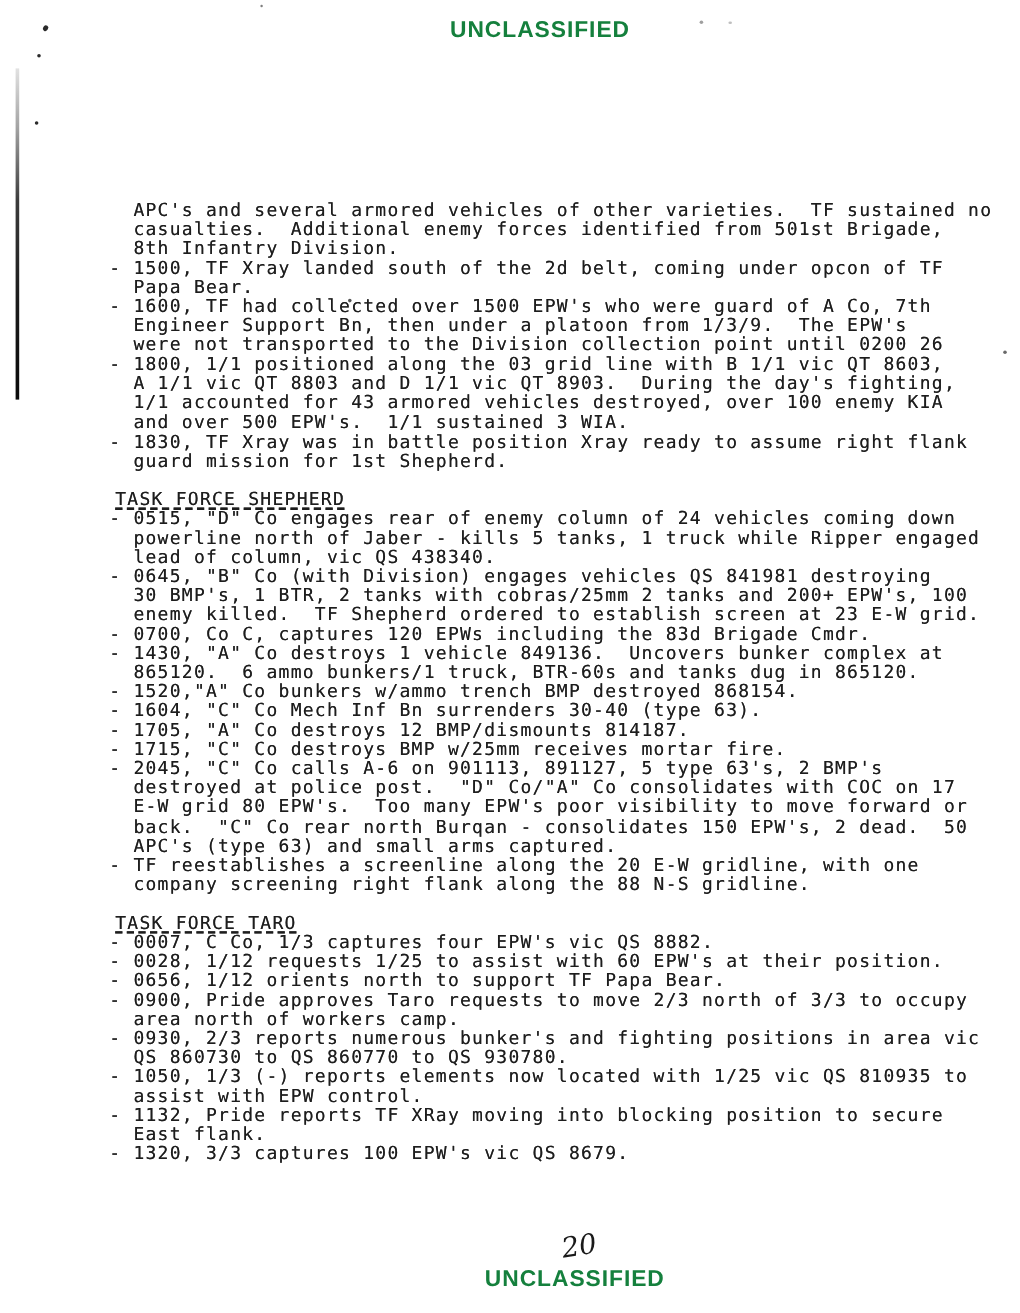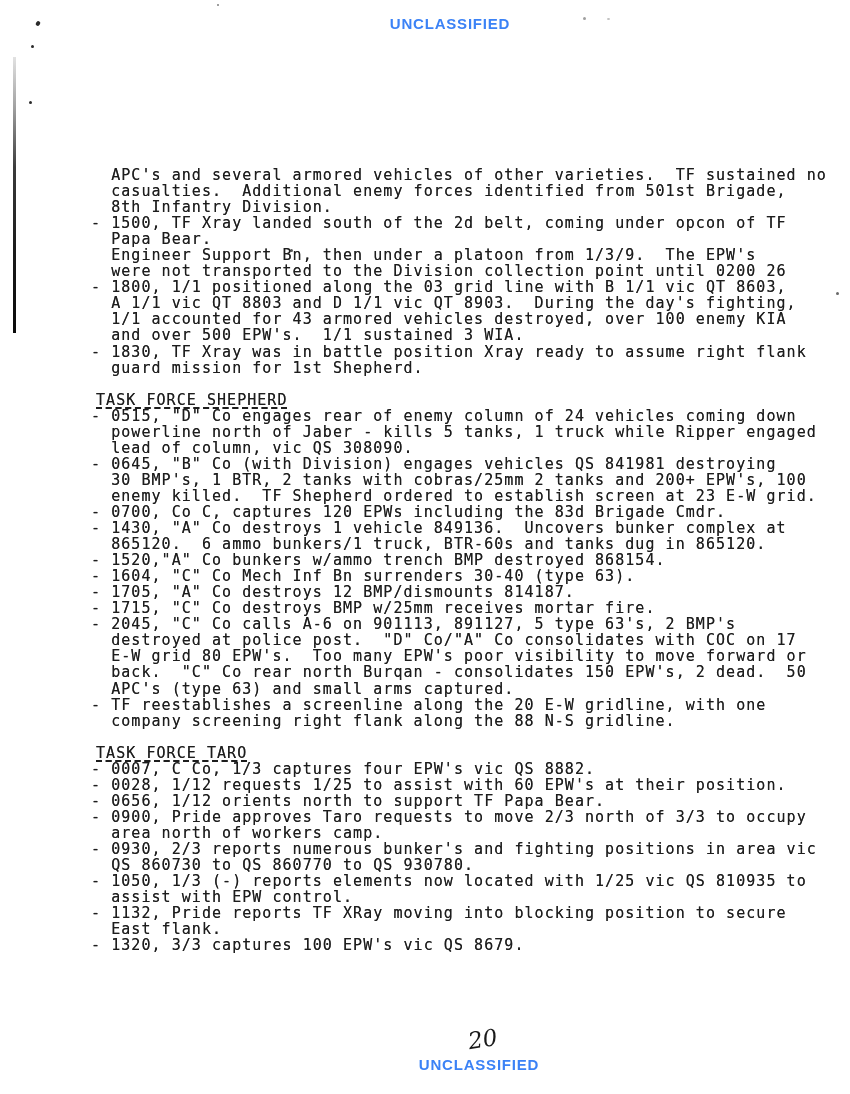--- a/index.html
+++ b/index.html
@@ -13,23 +13,23 @@
     height: 1094px;
     background: #ffffff;
     overflow: hidden;
     font-family: "DejaVu Sans Mono", monospace;
   }
   .banner {
     position: absolute;
     transform: translateX(-50%);
     font-family: "Liberation Sans", sans-serif;
     font-weight: bold;
-    font-size: 15px;
+    font-size: 19px;
     letter-spacing: 0.8px;
-    color: #3b82f6;
+    color: #15803d;
     white-space: nowrap;
   }
   .banner-top { left: 450px; top: 15px; }
   .banner-bottom { left: 479px; top: 1056px; }
 
   .body-text {
     position: absolute;
     left: 91px;
     top: 167px;
     width: 760px;
@@ -96,34 +96,35 @@
   <div class="speck" style="left:290px; top:249px; width:3px; height:3px; opacity:0.8;"></div>
   <div class="speck" style="left:836px; top:292px; width:3px; height:3px; opacity:0.7;"></div>
 
   <div class="body-text" id="body-text">
       <div class="section">
         <div class="line">  APC's and several armored vehicles of other varieties.  TF sustained no</div>
         <div class="line">  casualties.  Additional enemy forces identified from 501st Brigade,</div>
         <div class="line">  8th Infantry Division.</div>
         <div class="line">- 1500, TF Xray landed south of the 2d belt, coming under opcon of TF</div>
         <div class="line">  Papa Bear.</div>
+        <div class="line">- 1600, TF had collected over 1500 EPW's who were guard of A Co, 7th</div>
         <div class="line">  Engineer Support Bn, then under a platoon from 1/3/9.  The EPW's</div>
         <div class="line">  were not transported to the Division collection point until 0200 26</div>
         <div class="line">- 1800, 1/1 positioned along the 03 grid line with B 1/1 vic QT 8603,</div>
         <div class="line">  A 1/1 vic QT 8803 and D 1/1 vic QT 8903.  During the day's fighting,</div>
         <div class="line">  1/1 accounted for 43 armored vehicles destroyed, over 100 enemy KIA</div>
         <div class="line">  and over 500 EPW's.  1/1 sustained 3 WIA.</div>
         <div class="line">- 1830, TF Xray was in battle position Xray ready to assume right flank</div>
         <div class="line">  guard mission for 1st Shepherd.</div>
       </div>
       <div class="section">
         <div class="section-heading">TASK FORCE SHEPHERD</div>
         <div class="line">- 0515, "D" Co engages rear of enemy column of 24 vehicles coming down</div>
         <div class="line">  powerline north of Jaber - kills 5 tanks, 1 truck while Ripper engaged</div>
-        <div class="line">  lead of column, vic QS 308090.</div>
+        <div class="line">  lead of column, vic QS 438340.</div>
         <div class="line">- 0645, "B" Co (with Division) engages vehicles QS 841981 destroying</div>
         <div class="line">  30 BMP's, 1 BTR, 2 tanks with cobras/25mm 2 tanks and 200+ EPW's, 100</div>
         <div class="line">  enemy killed.  TF Shepherd ordered to establish screen at 23 E-W grid.</div>
         <div class="line">- 0700, Co C, captures 120 EPWs including the 83d Brigade Cmdr.</div>
         <div class="line">- 1430, "A" Co destroys 1 vehicle 849136.  Uncovers bunker complex at</div>
         <div class="line">  865120.  6 ammo bunkers/1 truck, BTR-60s and tanks dug in 865120.</div>
         <div class="line">- 1520,"A" Co bunkers w/ammo trench BMP destroyed 868154.</div>
         <div class="line">- 1604, "C" Co Mech Inf Bn surrenders 30-40 (type 63).</div>
         <div class="line">- 1705, "A" Co destroys 12 BMP/dismounts 814187.</div>
         <div class="line">- 1715, "C" Co destroys BMP w/25mm receives mortar fire.</div>

